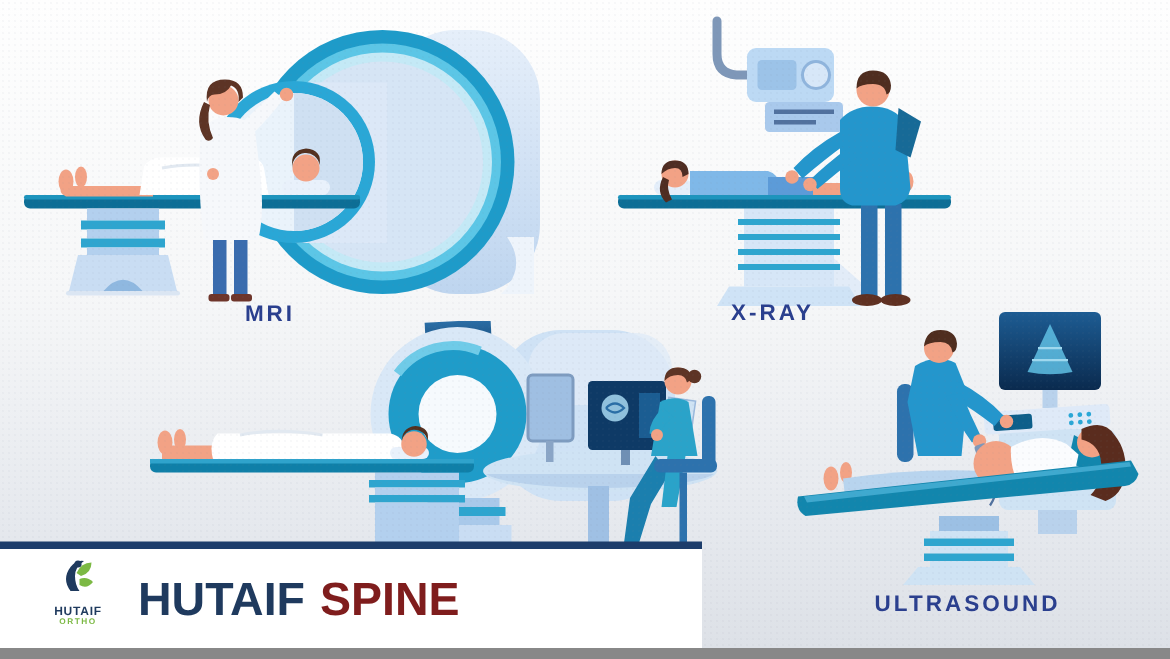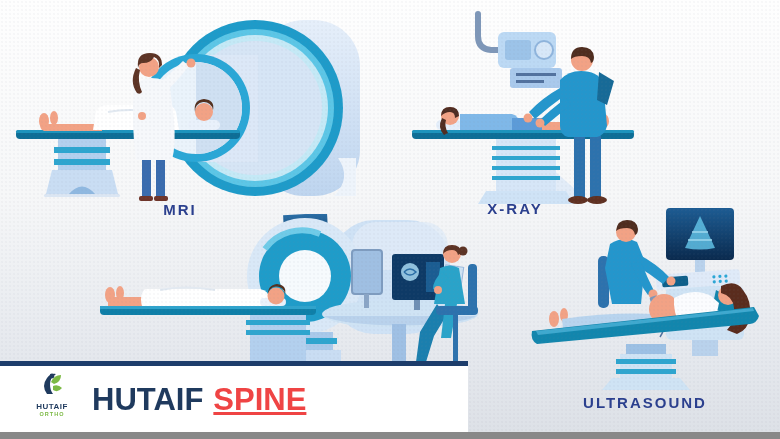--- a/index.html
+++ b/index.html
@@ -18,21 +18,21 @@
     position:absolute;font-weight:700;font-size:15px;letter-spacing:2px;
     color:#2a3f8e;text-align:center;white-space:nowrap;
   }
   #footer-bar{position:absolute;left:0;top:361px;width:468px;height:5px;background:#1d3d6b;z-index:5;}
   #footer-panel{position:absolute;left:0;top:366px;width:468px;height:73px;background:#ffffff;z-index:5;}
   #logo{position:absolute;left:26px;top:6px;width:52px;text-align:center;}
   #logo .logo-name{display:block;font-size:8px;font-weight:700;color:#1f3a5e;letter-spacing:.5px;line-height:8px;margin-top:1px;}
   #logo .logo-sub{display:block;font-size:5.5px;font-weight:700;color:#7cb944;letter-spacing:1px;line-height:6px;}
   #brand{position:absolute;left:92px;top:16px;font-size:31px;font-weight:700;letter-spacing:0;white-space:nowrap;}
   #brand .w1{color:#1f3a5e;margin-right:10px;}
-  #brand .w2{color:#ef4444;text-decoration:underline;}
+  #brand .w2{color:#7f1d1d;}
 </style>
 </head>
 <body>
 
 <div id="stage">
 
   <svg class="illu" style="left:8px;top:8px" width="355" height="196" viewBox="0 0 355 196">
     <defs>
       <linearGradient id="mriBody" x1="0" y1="0" x2="0" y2="1">
         <stop offset="0" stop-color="#e6effa"></stop>

